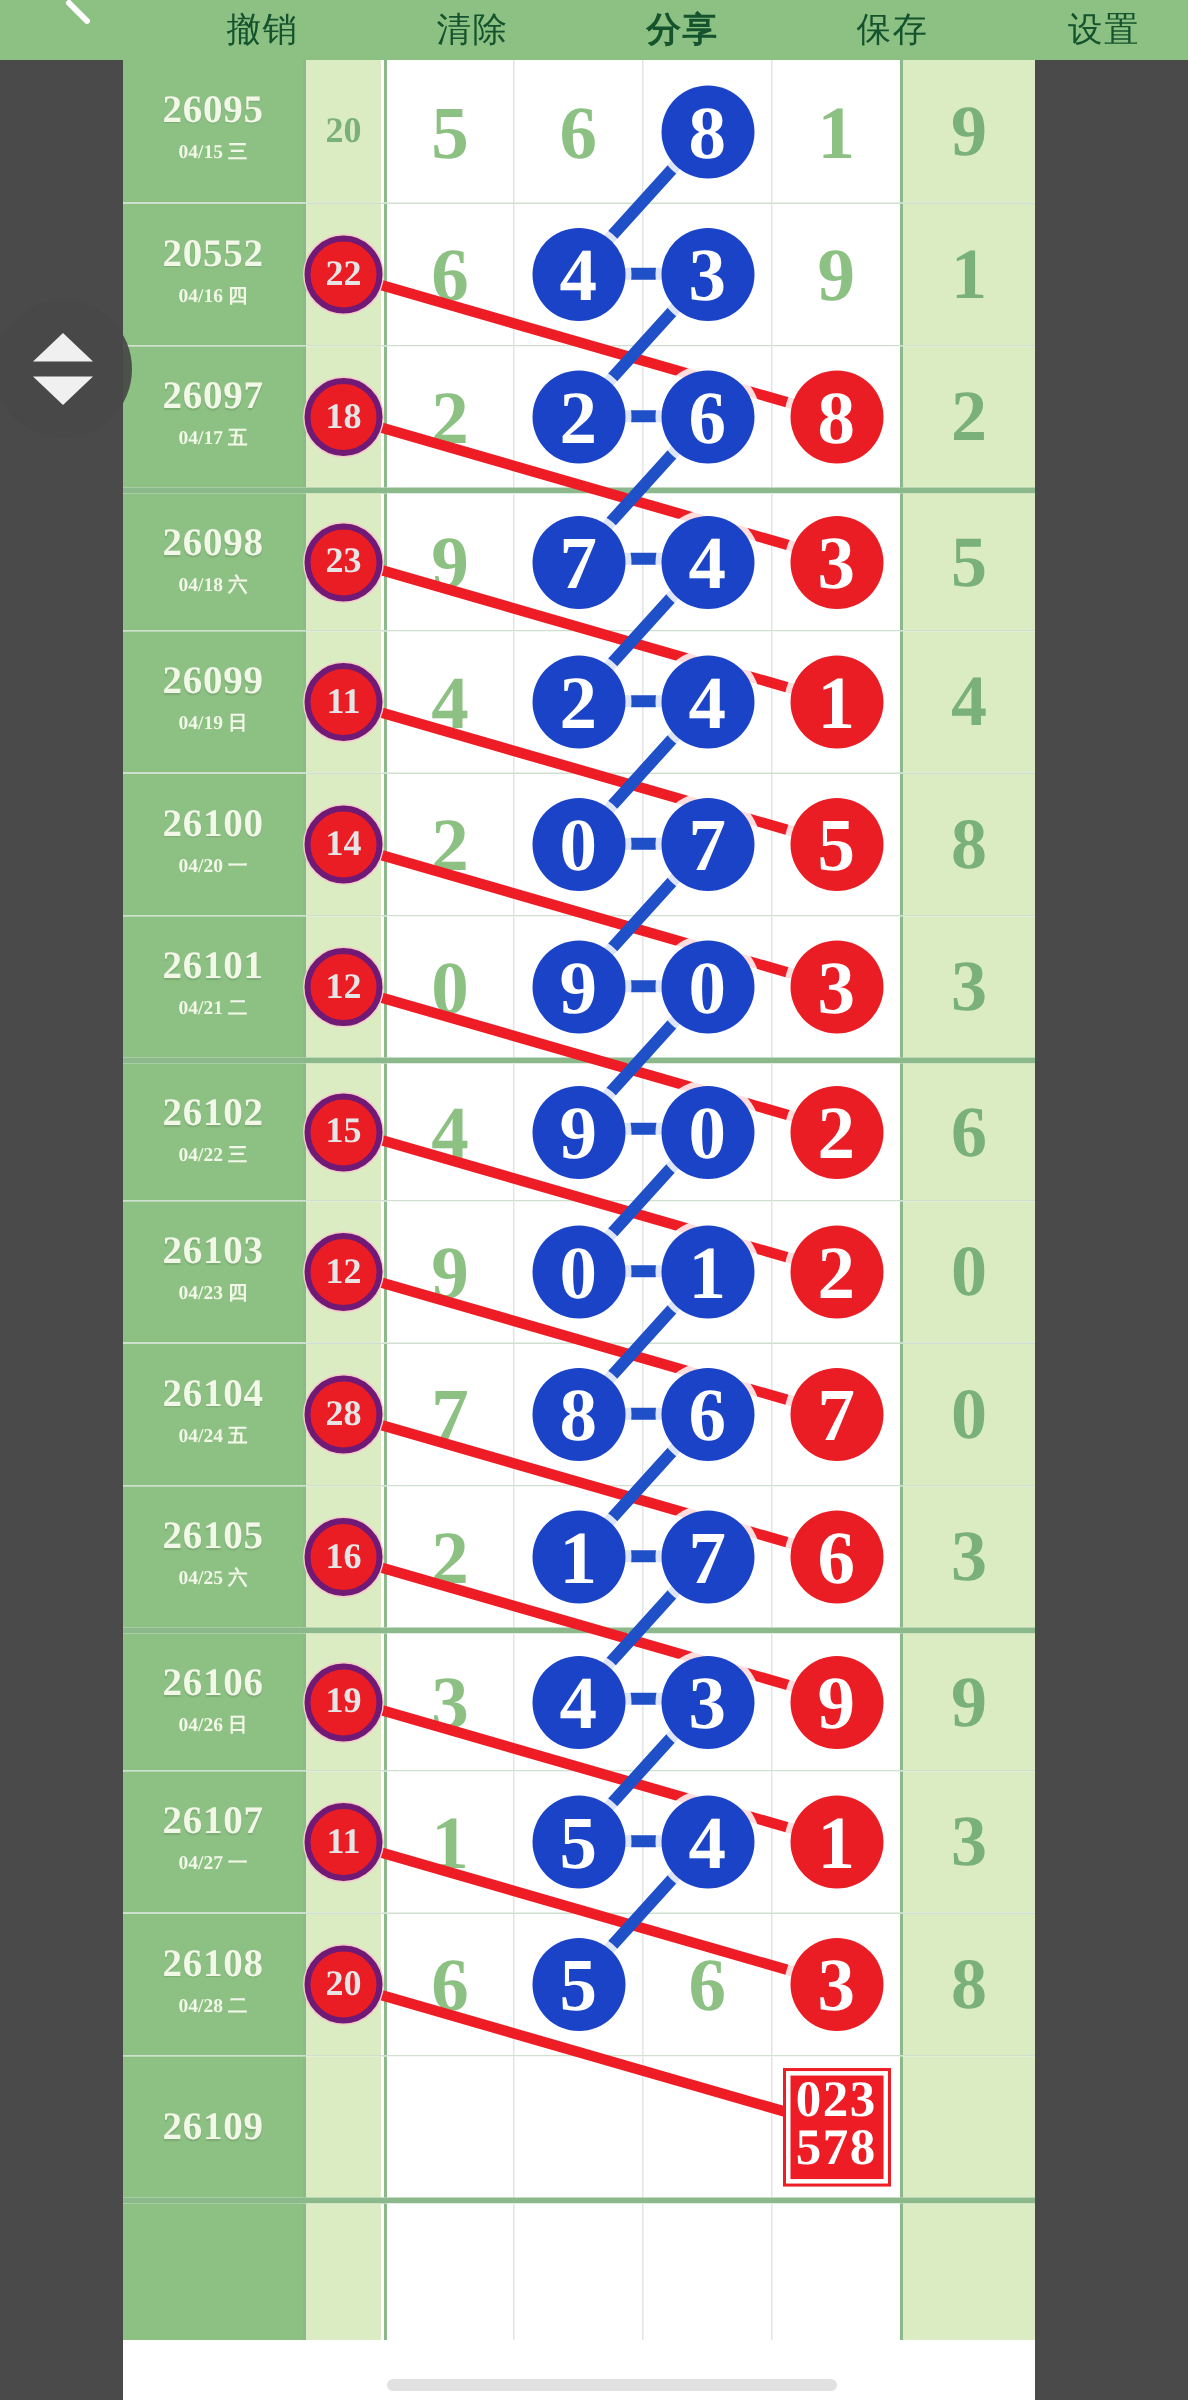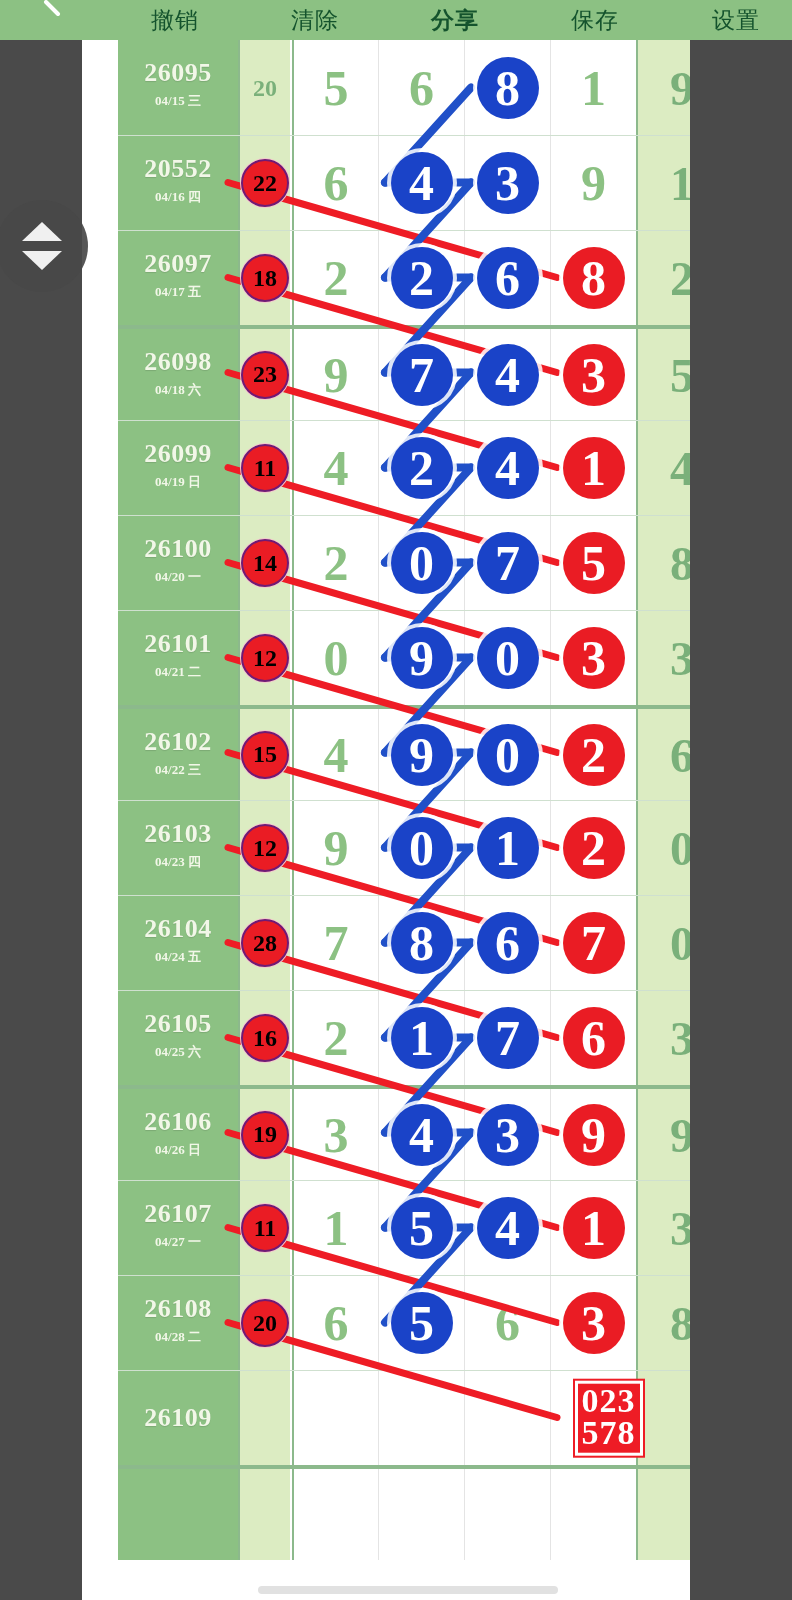--- a/index.html
+++ b/index.html
@@ -38,21 +38,21 @@
   }
   #nav-up{top:22px;border-bottom:19px solid #fff;}
   #nav-down{bottom:22px;border-top:19px solid #fff;}
 
   
   #grid-wrap{
     position:absolute;left:82px;top:40px;width:608px;height:1560px;
     background:#ffffff;
     overflow:hidden;
   }
-  #grid{position:relative;width:608px;padding-left:36px;}
+  #grid{position:relative;width:608px;}
 
   .row{position:relative;height:95px;box-sizing:border-box;}
   .row.grp{border-top:4px solid #8cb98c;}
   .row.norm{border-top:1px solid #cfe0cf;}
   .row:first-child{border-top:none;}
 
   .cell{position:absolute;top:0;height:100%;box-sizing:border-box;}
 
   
   .c-issue {left:0;   width:120px; background:#8cc183;}
@@ -75,23 +75,23 @@
   }
   .issue-no.solo{top:32px;}
 
   .sum-plain{
     position:absolute;left:0;right:0;top:50%;transform:translateY(-50%);
     text-align:center;color:#7ab07a;font-size:24px;font-weight:bold;
   }
   .sum-badge{
     position:absolute;left:50%;top:50%;transform:translate(-50%,-50%);
     width:44px;height:44px;border-radius:50%;
-    background:#ea1c24;border:2px solid #701a75;
+    background:#ea1c24;border:4px solid #701a75;
     box-shadow:0 0 0 1px #f3c9cb;
-    color:#000000;font-size:24px;font-weight:bold;
+    color:#e5e5e5;font-size:24px;font-weight:bold;
     display:flex;align-items:center;justify-content:center;
     z-index:25;
   }
 
   .digit{
     position:absolute;left:50%;top:50%;transform:translate(-50%,-50%);
     width:86px;height:86px;
     display:flex;align-items:center;justify-content:center;
     font-size:50px;font-weight:bold;line-height:1;
   }
@@ -106,21 +106,20 @@
     text-align:center;color:#7ab07a;font-size:48px;font-weight:bold;
   }
 
   
   .pred-box{
     position:absolute;left:50%;top:50%;transform:translate(-50%,-50%);
     background:#ee1c25;border:3px solid #ffffff;
     box-shadow:0 0 0 2px #ee1c25;
     padding:1px 4px 3px;
     z-index:30;
-    margin-left:15px;
   }
   .pred-box div{
     color:#ffffff;font-size:34px;font-weight:bold;line-height:.95;
     letter-spacing:1px;font-family:"Liberation Serif",serif;
   }
 
   
   #lines{position:absolute;left:0;top:0;width:608px;height:1560px;
          pointer-events:none;z-index:15;}
 

